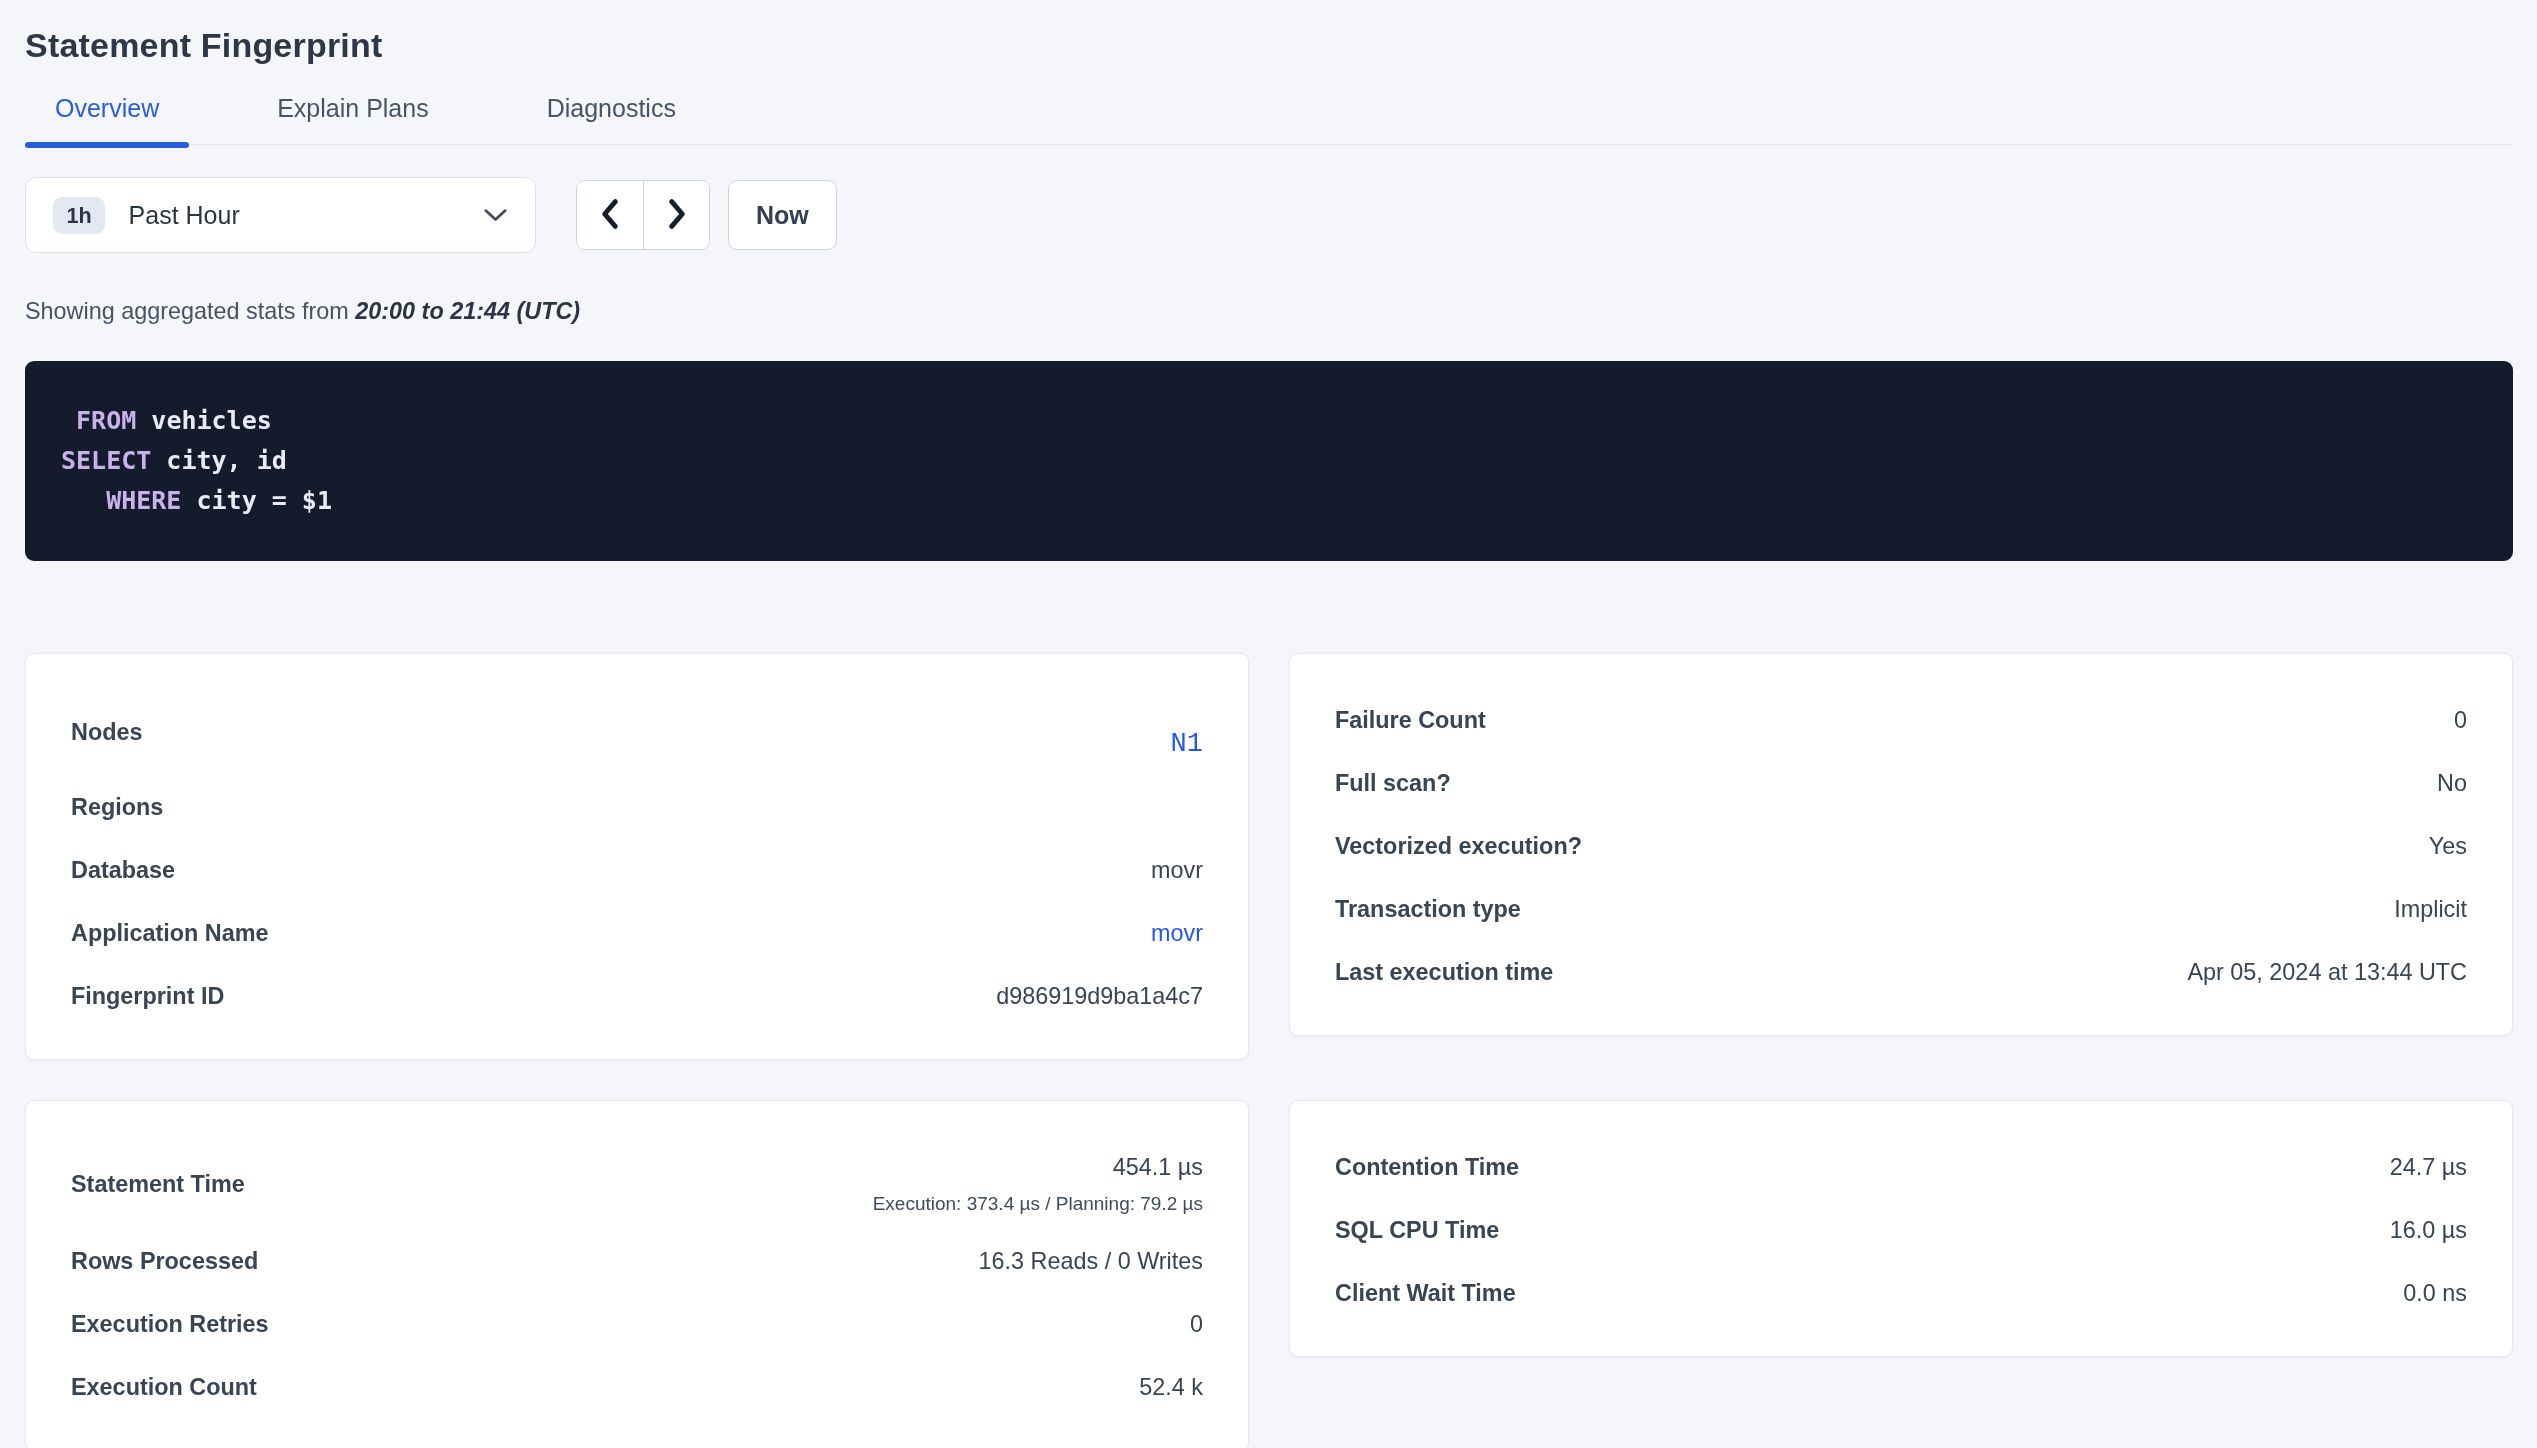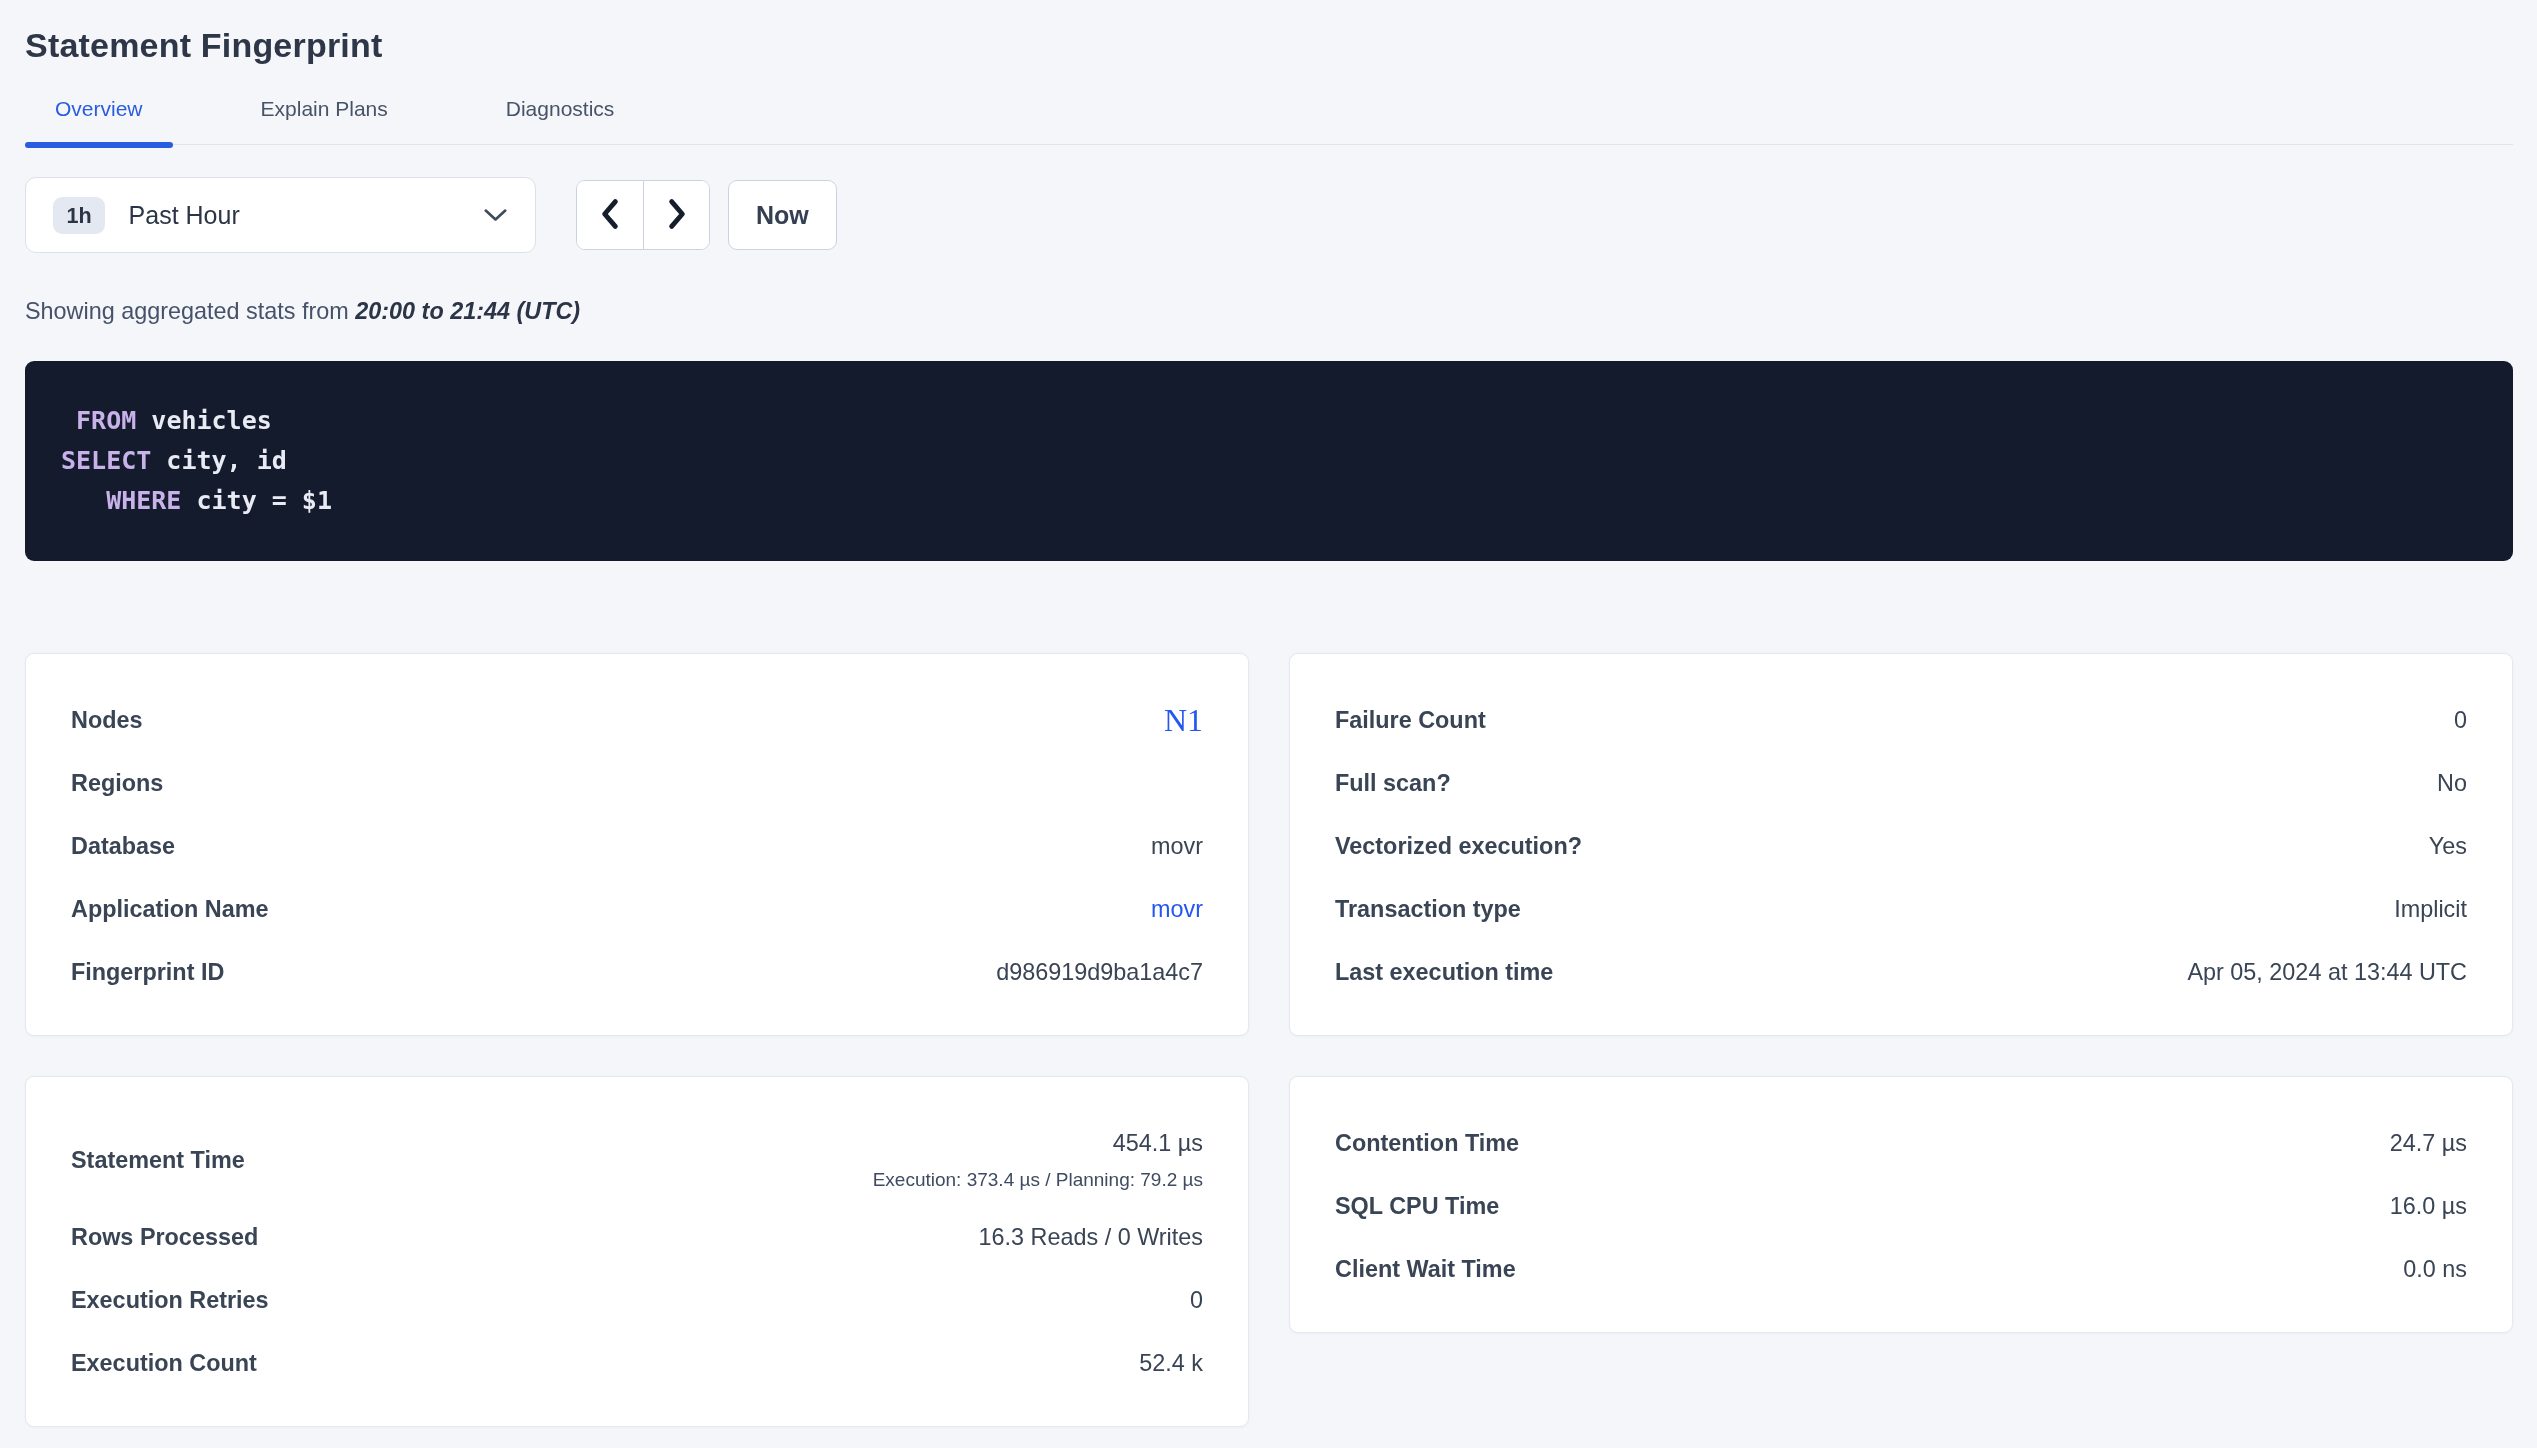--- a/index.html
+++ b/index.html
@@ -14,21 +14,21 @@
 
   
   .page-title {
     margin:25px 0 0; font-size:34px; line-height:40px;
     font-weight:700; color:#2e3748; letter-spacing:0.2px;
   }
 
   
   .tabs { display:flex; margin-top:31px; border-bottom:1.8px solid #e0e4ec; }
   .tab {
-    position:relative; font-size:21px; line-height:25px; color:#475366;
+    position:relative; font-size:25px; line-height:25px; color:#475366;
     padding:0 30px 23.4px; margin-right:58px; cursor:pointer; white-space:nowrap;
   }
   .tab.active { color:#2a5ce0; }
   .tab.active::after {
     content:""; position:absolute; left:0; right:0; bottom:-3.6px;
     height:6.3px; border-radius:4.5px; background:#2a5ce0;
   }
 
   
   .toolbar { display:flex; align-items:center; margin-top:32px; }
@@ -82,21 +82,21 @@
   }
   .row {
     display:flex; justify-content:space-between; align-items:center;
     margin-bottom:38px; font-size:23.4px; line-height:25px;
   }
   .row:last-child { margin-bottom:0; }
   .row.with-sub { margin-bottom:34px; }
   .label { font-weight:700; color:#394455; padding-right:27px; white-space:nowrap; }
   .value { color:#394455; text-align:right; }
   .link { color:#2457f0; cursor:pointer; text-decoration:none; }
-  .mono { font-family:Liberation Serif, serif; font-size:32px; }
+  .mono { font-family:Liberation Mono, monospace; font-size:27px;margin-top:24px; }
   .value-stack { text-align:right; }
   .value-sub { display:block; margin-top:12.6px; font-size:19px; line-height:21.6px; color:#3f4b60; }
 </style>
 </head>
 <body>
 
 <div class="page">
 
   <h1 class="page-title">Statement Fingerprint</h1>
 

